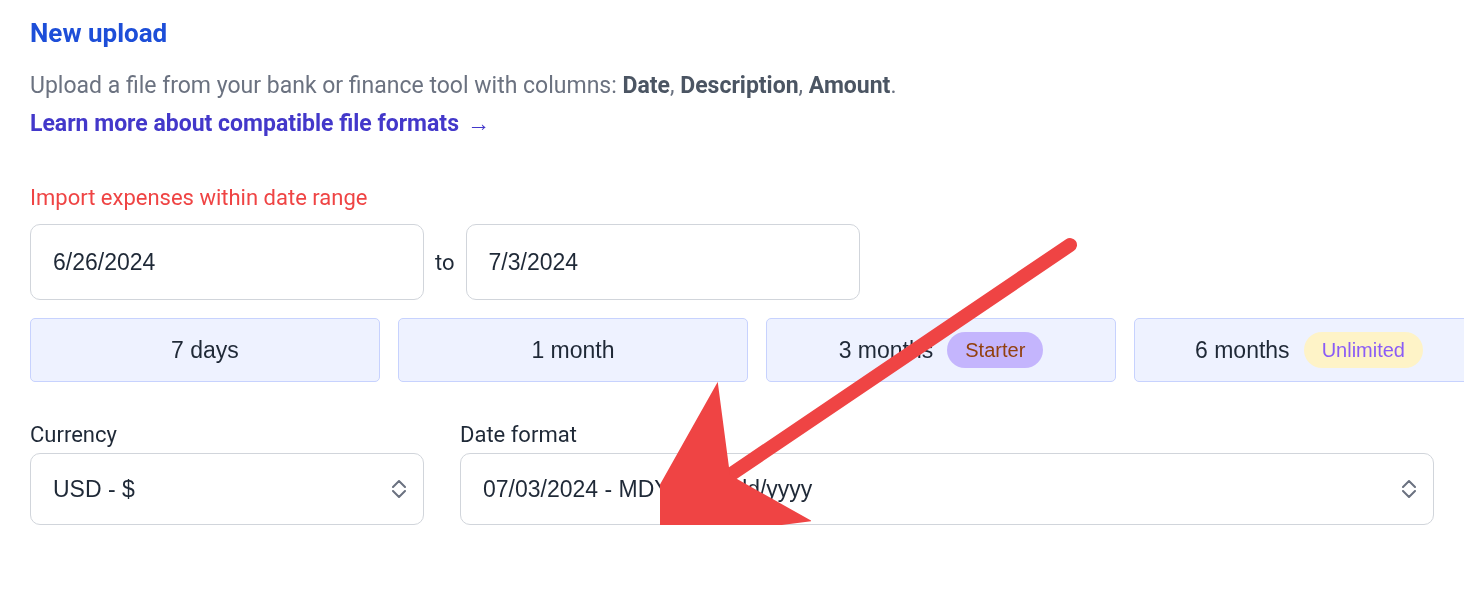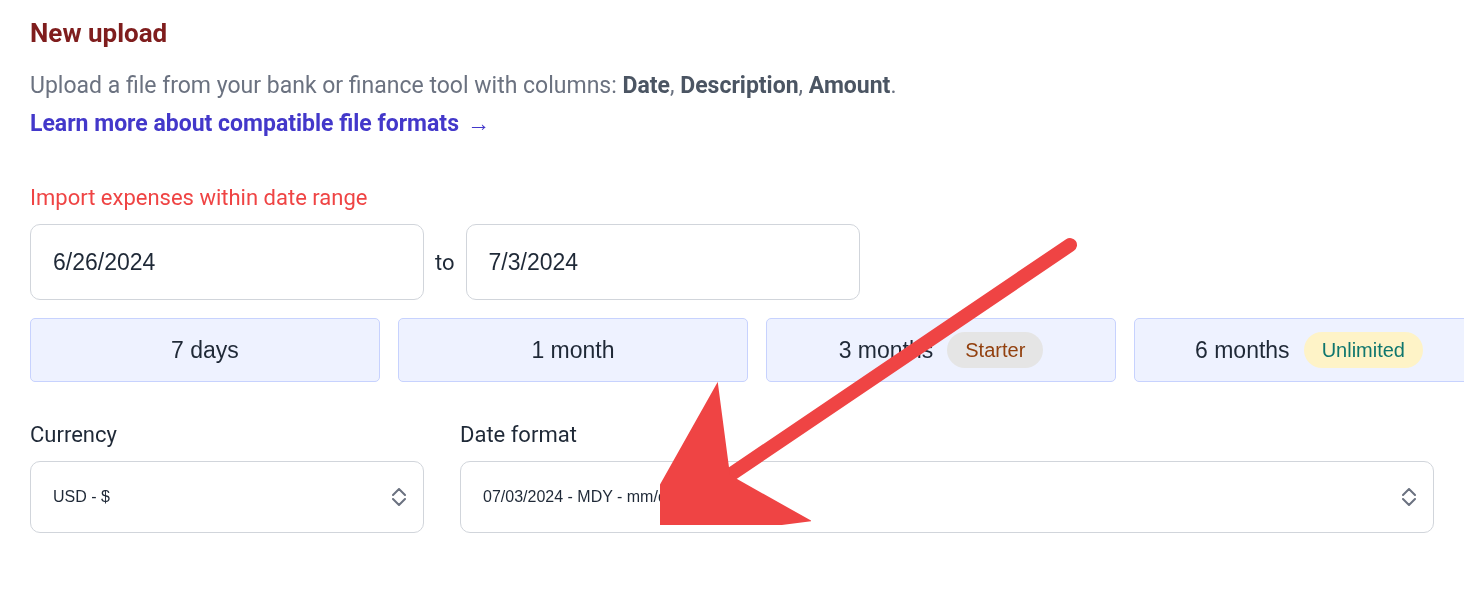--- a/index.html
+++ b/index.html
@@ -15,21 +15,21 @@
   }
   .container {
     position: relative;
     padding: 18px 30px 0 30px;
     width: 100%;
     height: 100%;
   }
   .page-title {
     font-size: 26px;
     font-weight: 700;
-    color: #7f1d1d;
+    color: #1d4ed8;
     margin: 0 0 22px 0;
   }
   .desc-line {
     font-size: 23px;
     color: #6b7280;
     margin: 0 0 8px 0;
     line-height: 1.4;
   }
   .desc-line .strong {
     font-weight: 700;
@@ -106,53 +106,53 @@
     display: inline-flex;
     align-items: center;
     justify-content: center;
     height: 36px;
     padding: 0 18px;
     border-radius: 999px;
     font-size: 20px;
     font-weight: 500;
   }
   .badge-starter {
-    background: #e5e5e5;
+    background: #c4b5fd;
     color: #92400e;
   }
   .badge-unlimited {
     background: #fef3c7;
-    color: #0f766e;
+    color: #8b5cf6;
   }
   .bottom-row {
     display: flex;
     gap: 36px;
   }
   .field-group {
     display: flex;
     flex-direction: column;
   }
   .field-group.currency { width: 394px; }
   .field-group.dateformat { flex: 1; min-width: 0; }
   .field-label {
     font-size: 22px;
     color: #1f2937;
-    margin-bottom: 14px;
+    margin-bottom: 6px;
   }
   .select-wrap {
     position: relative;
     width: 100%;
   }
   .select-box {
     width: 100%;
     height: 72px;
     border: 1px solid #d1d5db;
     border-radius: 10px;
     background: #ffffff;
-    font-size: 16px;
+    font-size: 23px;
     color: #1f2937;
     padding: 0 54px 0 22px;
     appearance: none;
     -webkit-appearance: none;
     text-align: left;
     cursor: pointer;
   }
   .select-chevrons {
     position: absolute;
     right: 18px;

